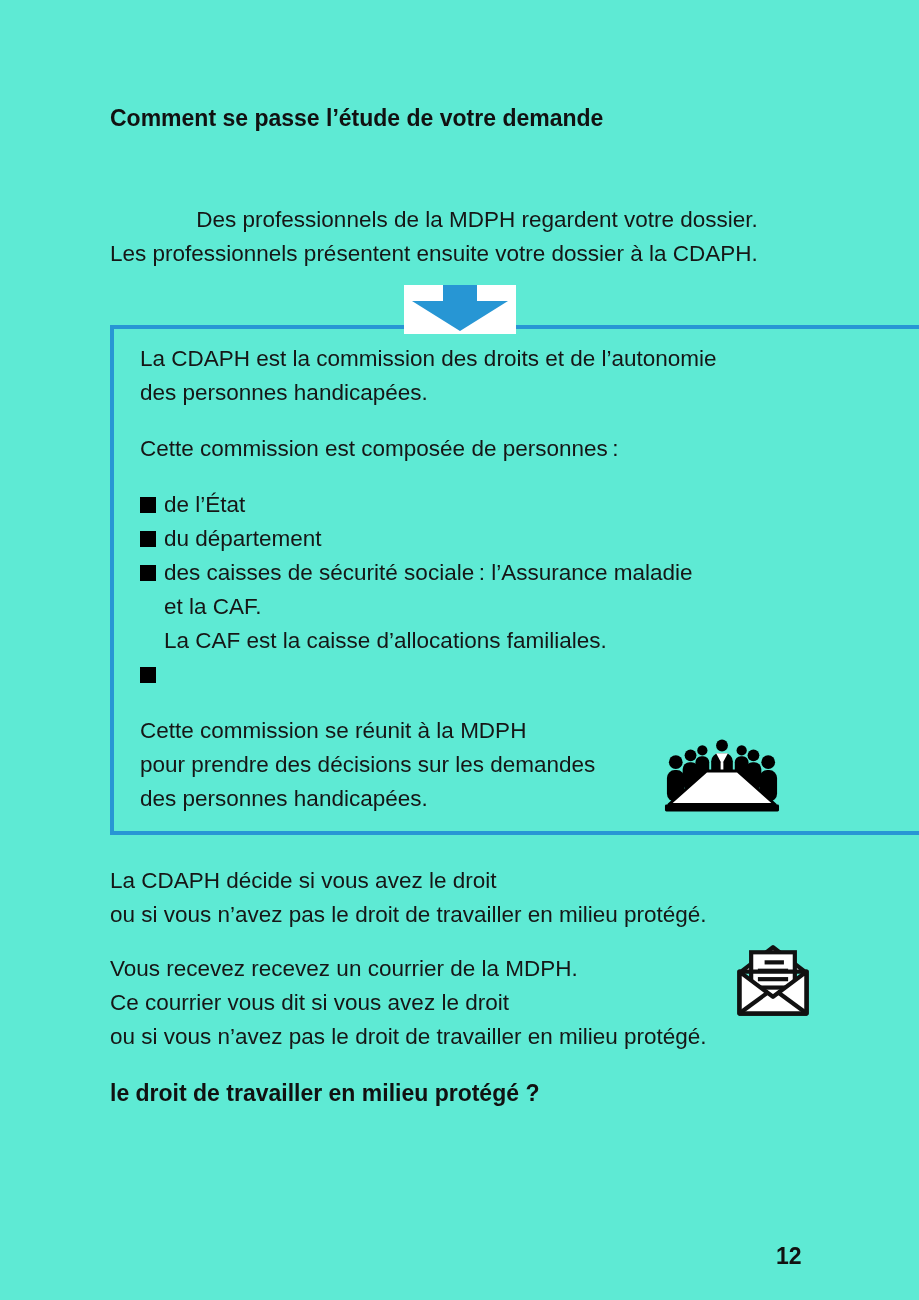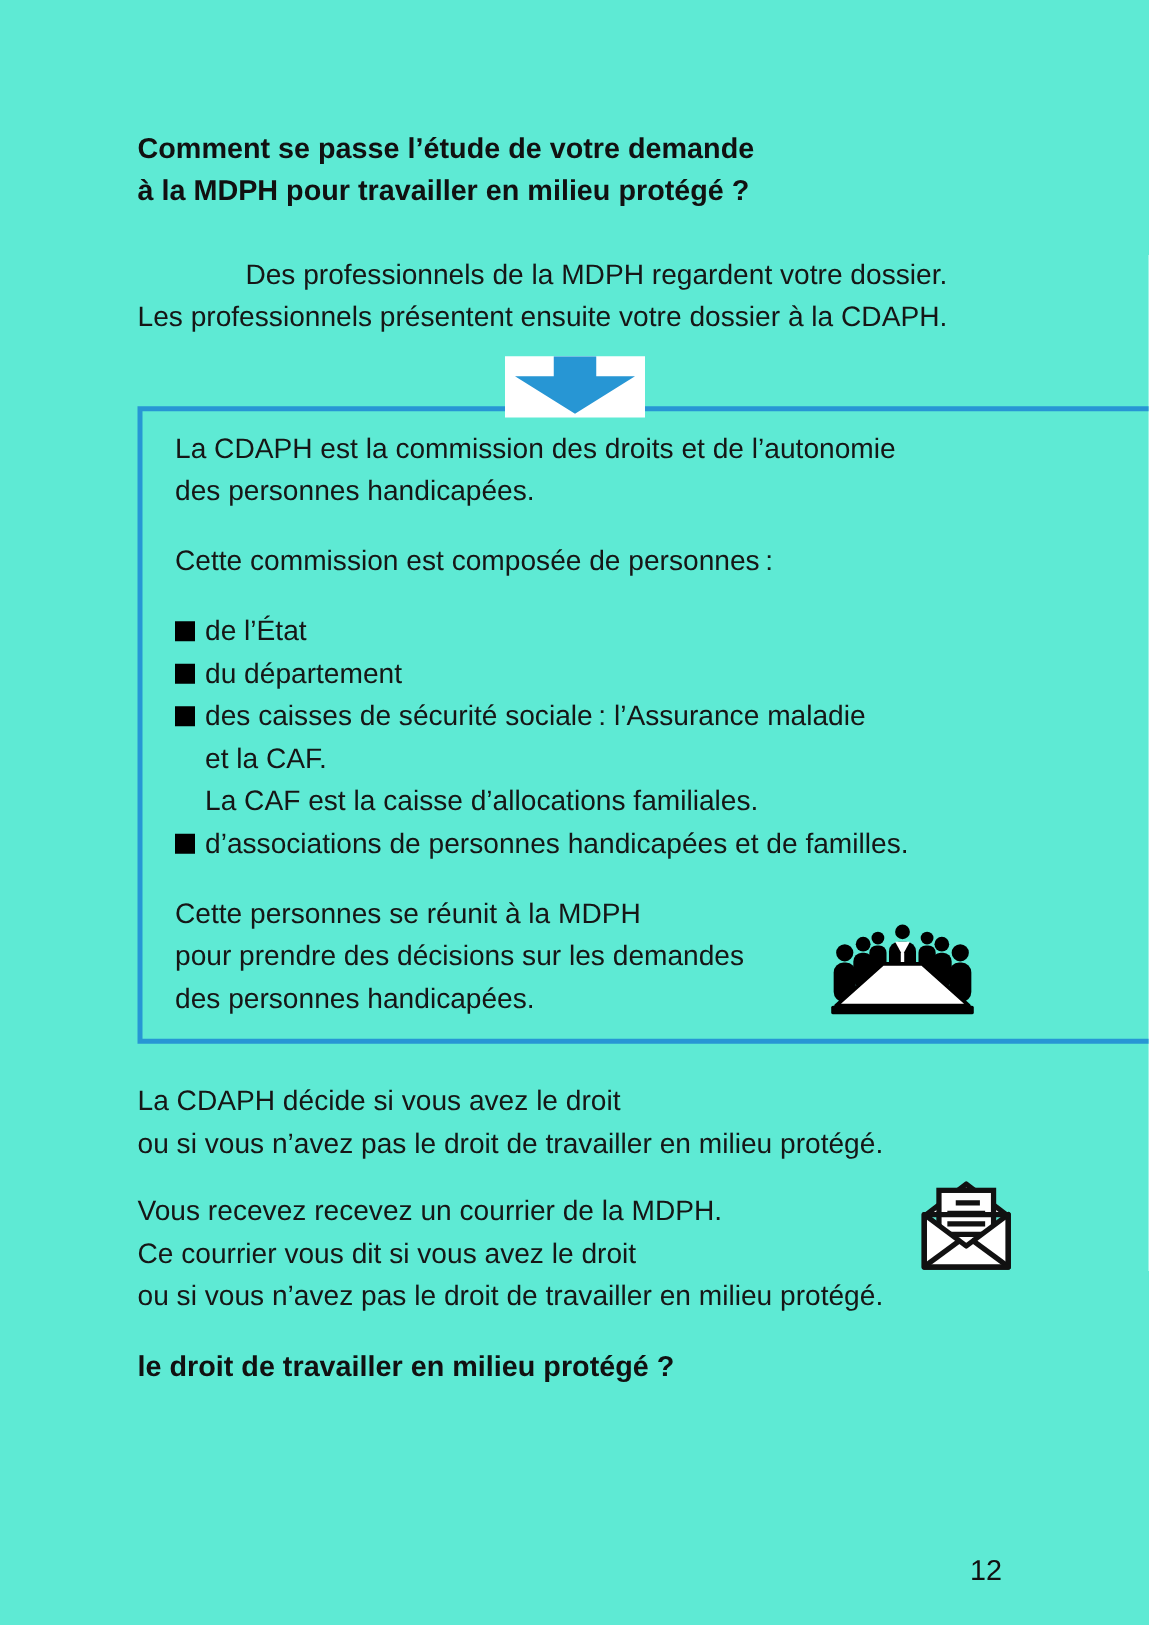--- a/index.html
+++ b/index.html
@@ -88,32 +88,31 @@
     left: 731px;
     top: 937px;
     width: 84px;
     height: 86px;
   }
   .pagenum {
     position: absolute;
     left: 776px;
     top: 1243px;
     font-size: 23px;
-    font-weight: normal;
+    font-weight: bold;
     color: #111111;
   }
 </style>
 </head>
 <body>
 
 <div class="page">
 
   <h1 class="heading title">
     <span class="line">Comment se passe l’étude de votre demande</span>
-    <span class="line">à la MDPH pour travailler en milieu protégé ?</span>
   </h1>
 
   <p class="para intro-para">
     <span class="line">Des professionnels de la MDPH regardent votre dossier.</span>
     <span class="line">Les professionnels présentent ensuite votre dossier à la CDAPH.</span>
   </p>
 
   <div class="arrow-wrap">
     <svg width="100" height="47" viewBox="0 0 100 47">
       <path d="M33 0 H67 V16 H98 L50 46 L2 16 H33 Z" fill="#2796d4"></path>
@@ -134,25 +133,25 @@
       </li>
       <li>
         <span class="sq"></span><span>du département</span>
       </li>
       <li>
         <span class="sq"></span><span>des caisses de sécurité sociale : l’Assurance maladie</span>
         <span class="line cont">et la CAF.</span>
         <span class="line cont">La CAF est la caisse d’allocations familiales.</span>
       </li>
       <li>
-        <span class="sq"></span><span>d’associations de personnes handicapées et de familles.</span>
+        <span class="sq"></span>
       </li>
     </ul>
     <p>
-      <span class="line">Cette personnes se réunit à la MDPH</span>
+      <span class="line">Cette commission se réunit à la MDPH</span>
       <span class="line">pour prendre des décisions sur les demandes</span>
       <span class="line">des personnes handicapées.</span>
     </p>
 
     <svg class="meeting-icon" viewBox="0 0 120 76">
       <g fill="#000">
         <circle cx="40" cy="13" r="5.2"></circle>
           <rect x="33" y="19" width="14" height="24" rx="6"></rect>
         <circle cx="28" cy="18" r="6"></circle>
           <rect x="20" y="25" width="16" height="28" rx="7"></rect>

